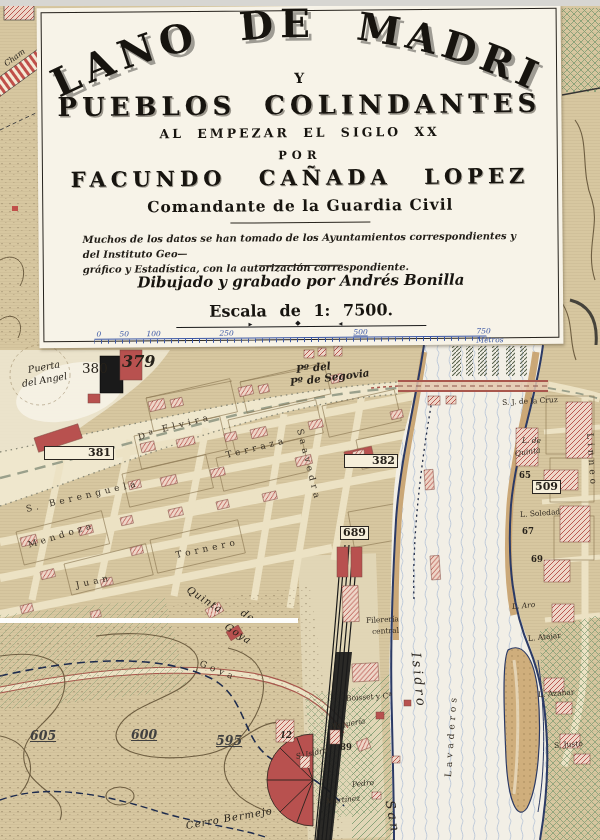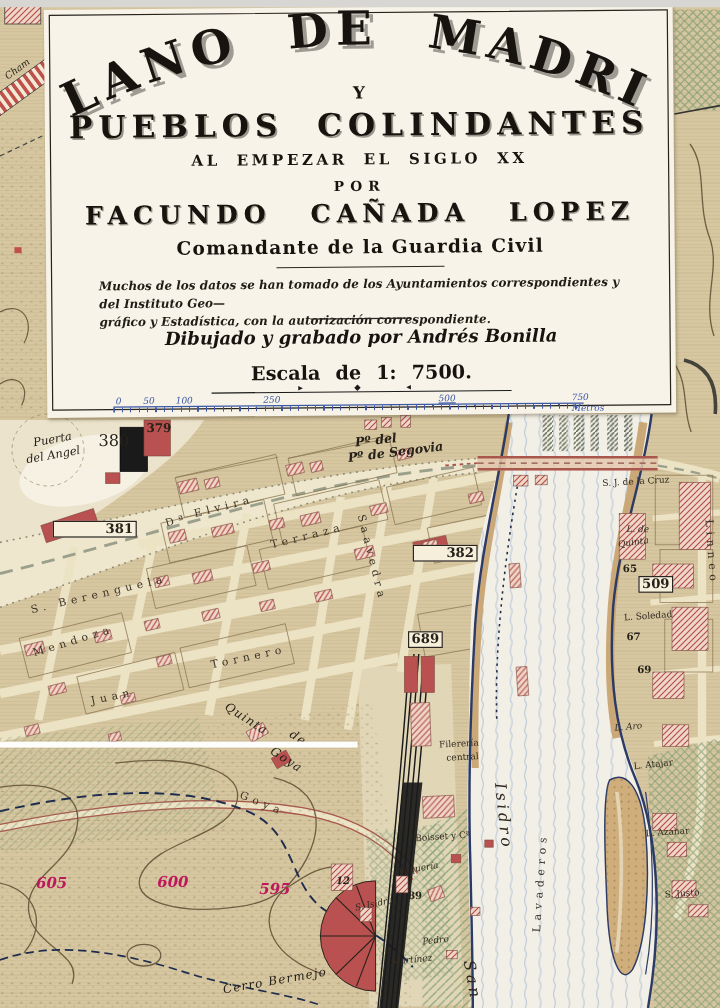--- a/index.html
+++ b/index.html
@@ -15,26 +15,26 @@
   .lbl{position:absolute;white-space:nowrap;color:#26211a;font-family:"DejaVu Serif",serif;
        transform-origin:0 50%;font-size:9px;}
   .place{font-style:italic;font-size:9.5px;}
   .place-sm{font-style:italic;font-size:8px;color:#211d18;}
   .road-it{font-style:italic;font-size:10.5px;font-weight:600;}
   .road-big{font-style:italic;font-size:13px;letter-spacing:3px;color:#2b2620;}
   .street-sp{font-size:9px;letter-spacing:4px;color:#3a3226;}
   .street-it{font-style:italic;font-size:10px;letter-spacing:1px;}
   .tiny{font-size:7.5px;color:#332c22;}
   .tiny-it{font-style:italic;font-size:7.5px;color:#332c22;}
-  .num{font-weight:bold;font-size:10px;}
+  .num{font-weight:bold;font-size:16px;font-style:italic;}
   .num-big{font-weight:normal;font-size:13.5px;}
   .num-sm{font-weight:bold;font-size:8.5px;}
   .num-box{font-weight:bold;font-size:11px;line-height:1.05;background:#f6efdb;
            border:1px solid #2a2520;padding:0 2px;}
-  .contour{font-weight:bold;font-style:italic;font-size:12.5px;color:#be185d;}
+  .contour{font-weight:bold;font-style:italic;font-size:12.5px;color:#404040;text-decoration:underline;}
   .artifact{position:absolute;left:0;top:618px;width:298px;height:5px;background:#fdfdfb;z-index:6;}
 
   
   .cart{position:absolute;left:38px;top:6px;width:524px;height:340px;z-index:10;
         transform:rotate(-0.5deg);background:#f7f3e8;
         box-shadow:1px 2px 3px rgba(60,50,30,.35);}
   .cart-border{position:absolute;left:4px;right:4px;top:4px;bottom:6px;
                border:1.6px solid #26221c;}
   .cline{position:absolute;left:0;right:0;text-align:center;color:#17140f;}
   .arcsvg{position:absolute;left:0;top:2px;overflow:visible;}
@@ -314,21 +314,21 @@
       <path d="M570,300 C590,305 598,320 596,345" stroke="#222" stroke-width="3" fill="none" opacity="0.8"></path>
     </g>
   </svg>
 
   <div class="labels">
       <span class="lbl place-sm" style="left: 5px; top: 60px; transform: rotate(-36deg);">Cham</span>
       <span class="lbl place" style="left: 28px; top: 364px; transform: rotate(-10deg);">Puerta</span>
       <span class="lbl place" style="left: 22px; top: 378px; transform: rotate(-10deg);">del Angel</span>
       <span class="lbl num-big" style="left: 82px; top: 360px;">380</span>
       <span class="lbl num" style="left: 122px; top: 352px;">379</span>
-      <span class="lbl num-box" style="left: 44px; top: 434px; padding-left: 43px;">381</span>
+      <span class="lbl num-box" style="left: 44px; top: 446px; padding-left: 43px;">381</span>
       <span class="lbl num-sm" style="left: 342px; top: 330px; text-align: center;">507</span>
       <span class="lbl road-it" style="left: 296px; top: 363px; transform: rotate(-6deg);">Pº del</span>
       <span class="lbl road-it" style="left: 290px; top: 376px; transform: rotate(-7deg);">Pº de Segovia</span>
       <span class="lbl tiny" style="left: 502px; top: 398px; transform: rotate(-3deg);">S. J. de la Cruz</span>
       <span class="lbl tiny-it" style="left: 522px; top: 436px;">L. de</span>
       <span class="lbl tiny-it" style="left: 515px; top: 449px; transform: rotate(-8deg);">Quinta</span>
       <span class="lbl street-sp" style="left: 590px; top: 428px; transform: rotate(86deg);">Linneo</span>
       <span class="lbl num-sm" style="left: 519px; top: 470px;">65</span>
       <span class="lbl num-box" style="left: 532px; top: 480px;">509</span>
       <span class="lbl tiny" style="left: 520px; top: 510px; transform: rotate(-4deg);">L. Soledad</span>
@@ -408,21 +408,21 @@
     <span class="orn orn-l">►</span>
     <span class="orn orn-c">◆</span>
     <span class="orn orn-r">◄</span>
 
     <div class="sb">
       <div class="sb-ticks">
           <span class="sb-tick" style="left: 7px;">0</span>
           <span class="sb-tick" style="left: 30px;">50</span>
           <span class="sb-tick" style="left: 57px; font-style: italic;">100</span>
           <span class="sb-tick" style="left: 130px;">250</span>
-          <span class="sb-tick" style="left: 276px; text-decoration: underline;">500</span>
+          <span class="sb-tick" style="left: 264px; text-decoration: underline;">500</span>
           <span class="sb-tick" style="left: 387px;">750 Metros</span>
         </div>
       <div class="sb-line"></div>
     </div>
   </div>
 
   <div class="topstrip"></div>
 </div>
 
 </body></html>

